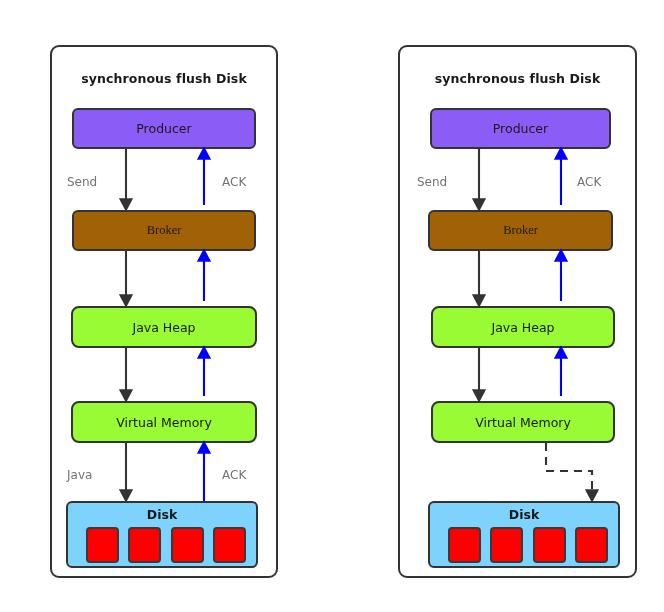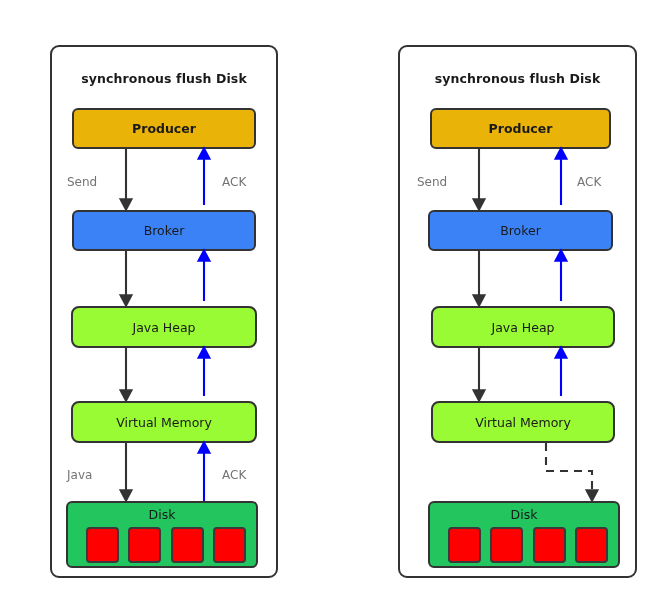--- a/index.html
+++ b/index.html
@@ -33,30 +33,31 @@
     box-sizing:border-box;
     border:2.2px solid #333333;
     border-radius:6px;
     display:flex;
     align-items:center;
     justify-content:center;
     font-size:12.5px;
     color:#1a1a1a;
     text-align:center;
   }
-  .node.blue{background:#eab308;font-weight:bold;}
+  .node.blue{background:#8b5cf6;}
   .node.green{background:#99FB33;border-radius:8px;}
-  .node.white{background:#3b82f6;}
+  .node.white{background:#a16207;font-family:Liberation Serif, serif;}
 
   .disk-box{
     position:absolute;
     box-sizing:border-box;
     border:2.2px solid #333333;
     border-radius:6px;
-    background:#22c55e;
+    background:#7dd3fc;
+    font-weight:bold;
   }
   .disk-label{
     position:absolute;
     left:0;right:0;
     top:4px;
     text-align:center;
     font-size:12.5px;
     color:#1a1a1a;
   }
   .disk-cell{

